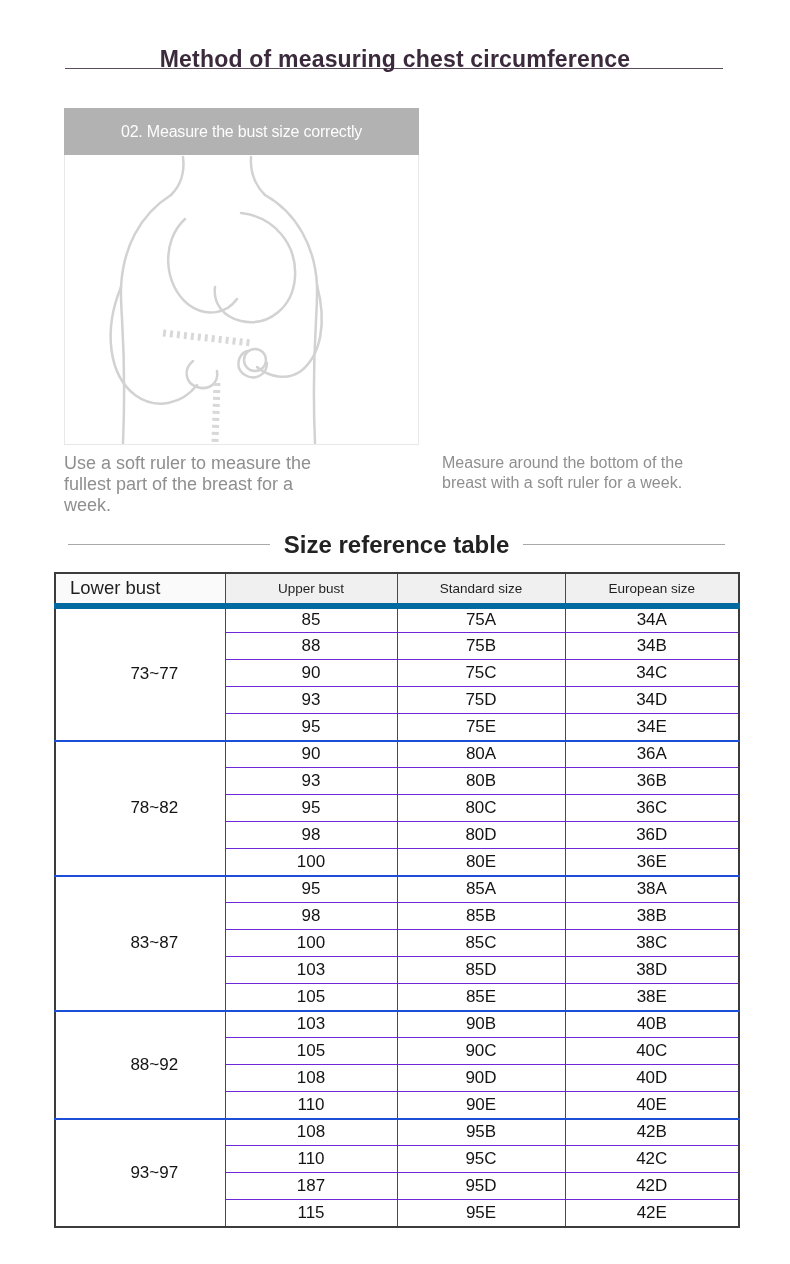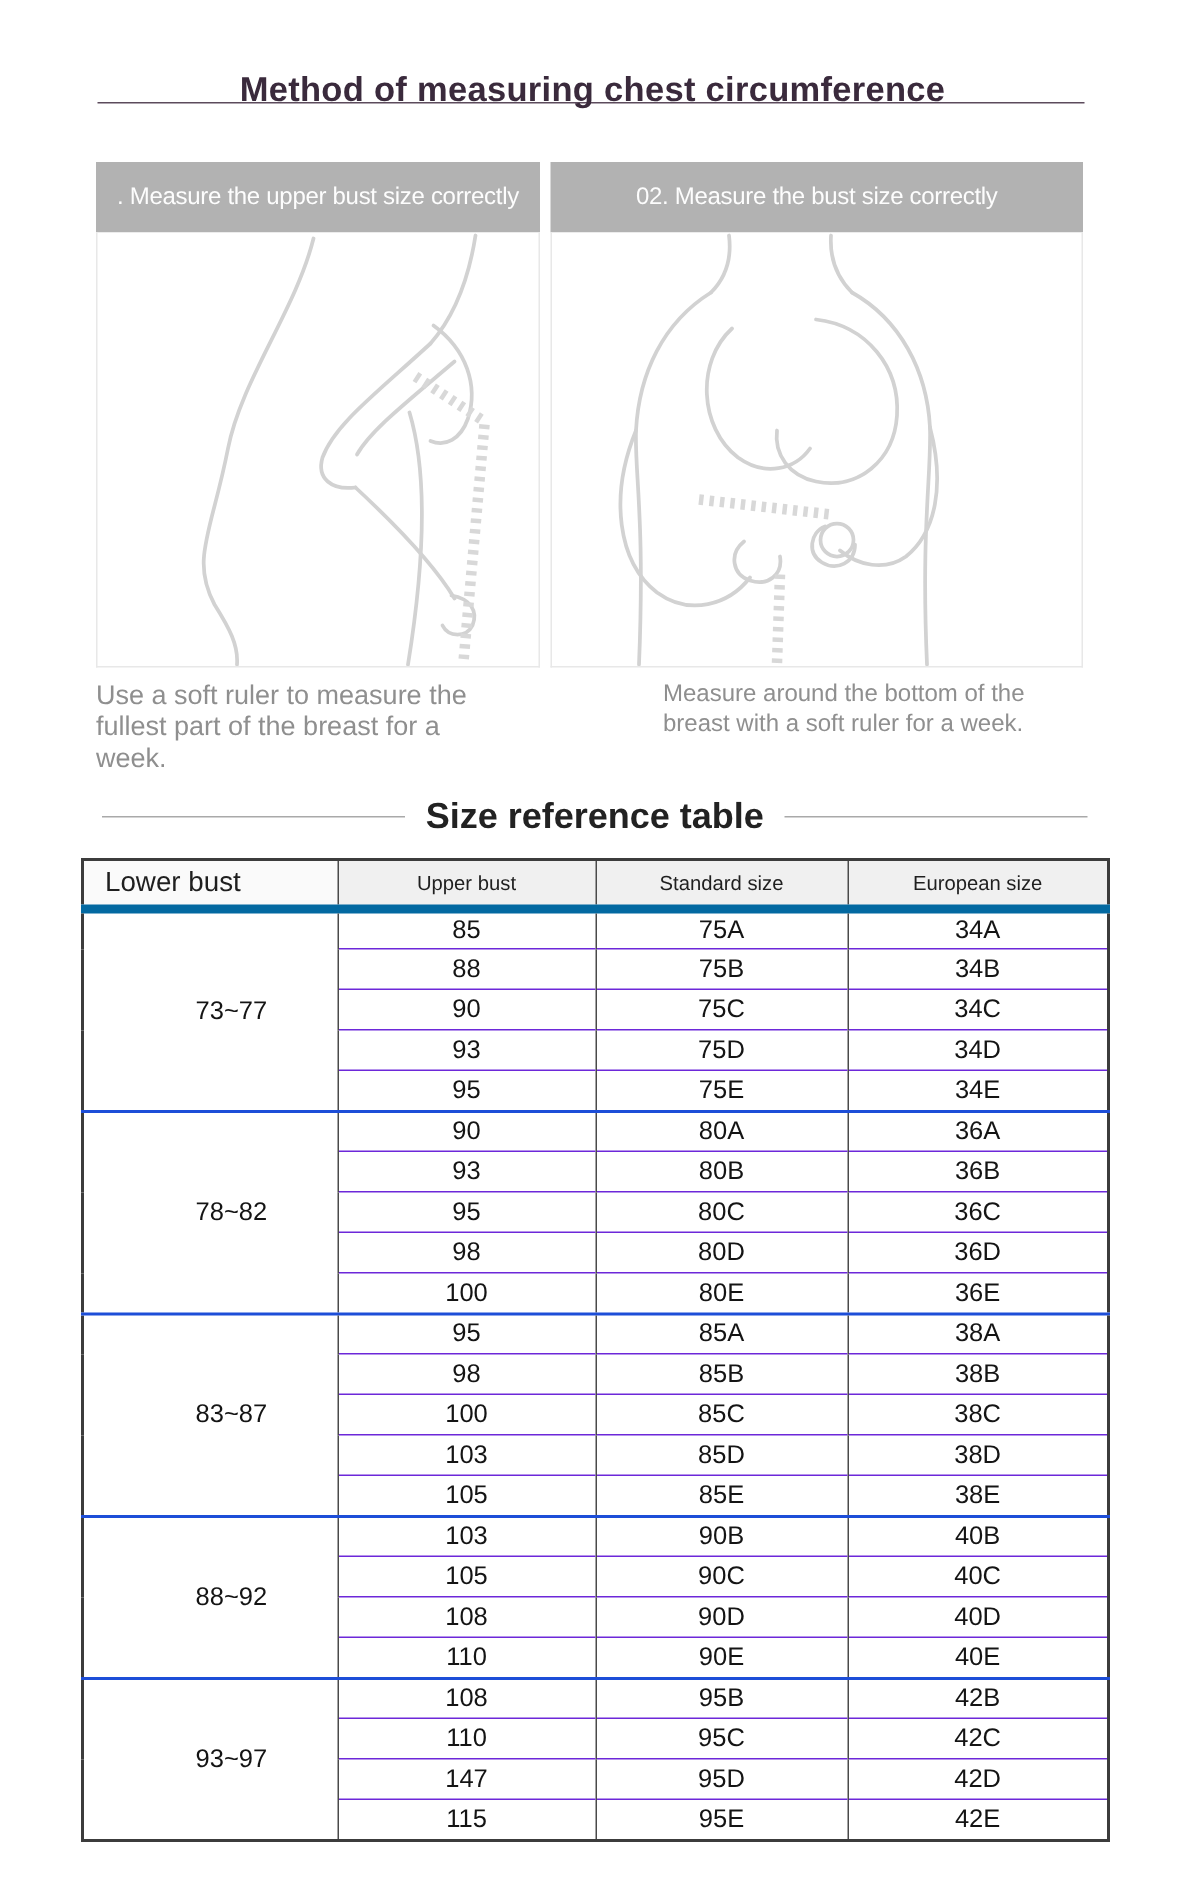--- a/index.html
+++ b/index.html
@@ -94,41 +94,20 @@
 
 <div class="page">
 
   <div class="main-title-wrap">
     <div class="title-rule"></div>
     <h1 class="main-title">Method of measuring chest circumference</h1>
   </div>
 
   <div class="panels">
 
-    <div class="panel">
-      <div class="panel-header">. Measure the upper bust size correctly</div>
-      <div class="panel-illustration">
-        <svg width="294" height="289" viewBox="0 0 294 289" fill="none" stroke="#d2d2d2" stroke-width="2.5" stroke-linecap="round">
-
-          <path d="M144,4 C132,52 96,98 87,144 C76,200 62,218 78,248 C88,264 94,275 93,288"></path>
-          <path d="M208,120 C220,160 218,220 207,288"></path>
-          <path d="M224,62 C246,78 254,102 247,124 C242,138 232,143 222,139"></path>
-
-          <path d="M252,2 C247,34 236,58 222,74"></path>
-          <path d="M222,74 C185,108 158,128 150,150 C146,164 156,172 172,170"></path>
-          <path d="M238,86 C205,114 182,132 173,148"></path>
-          <path d="M172,170 C200,196 226,224 238,244"></path>
-
-          <path d="M236,242 C248,244 254,252 250,262 C246,270 234,270 230,262"></path>
-
-          <line x1="212" y1="96" x2="258" y2="126" stroke="#d8d8d8" stroke-width="7" stroke-dasharray="3 4" stroke-linecap="butt"></line>
-          <line x1="258" y1="128" x2="244" y2="286" stroke="#d8d8d8" stroke-width="7" stroke-dasharray="3 4" stroke-linecap="butt"></line>
-        </svg>
-      </div>
-    </div>
 
     <div class="panel" style="width:355px">
       <div class="panel-header">02. Measure the bust size correctly</div>
       <div class="panel-illustration">
         <svg width="295" height="289" viewBox="0 0 295 289" fill="none" stroke="#d2d2d2" stroke-width="2.5" stroke-linecap="round">
 
           <path d="M118,2 C120,18 116,30 106,40"></path>
           <path d="M186,2 C185,18 190,30 200,40"></path>
 
           <path d="M106,40 C74,60 58,94 56,132 C55,160 62,190 58,288"></path>
@@ -283,21 +262,21 @@
           <td>108</td>
           <td>95B</td>
           <td>42B</td>
         </tr>
         <tr>
           <td>110</td>
           <td>95C</td>
           <td>42C</td>
         </tr>
         <tr>
-          <td>147</td>
+          <td>187</td>
           <td>95D</td>
           <td>42D</td>
         </tr>
         <tr>
           <td>115</td>
           <td>95E</td>
           <td>42E</td>
         </tr>
       </tbody>
   </table>

